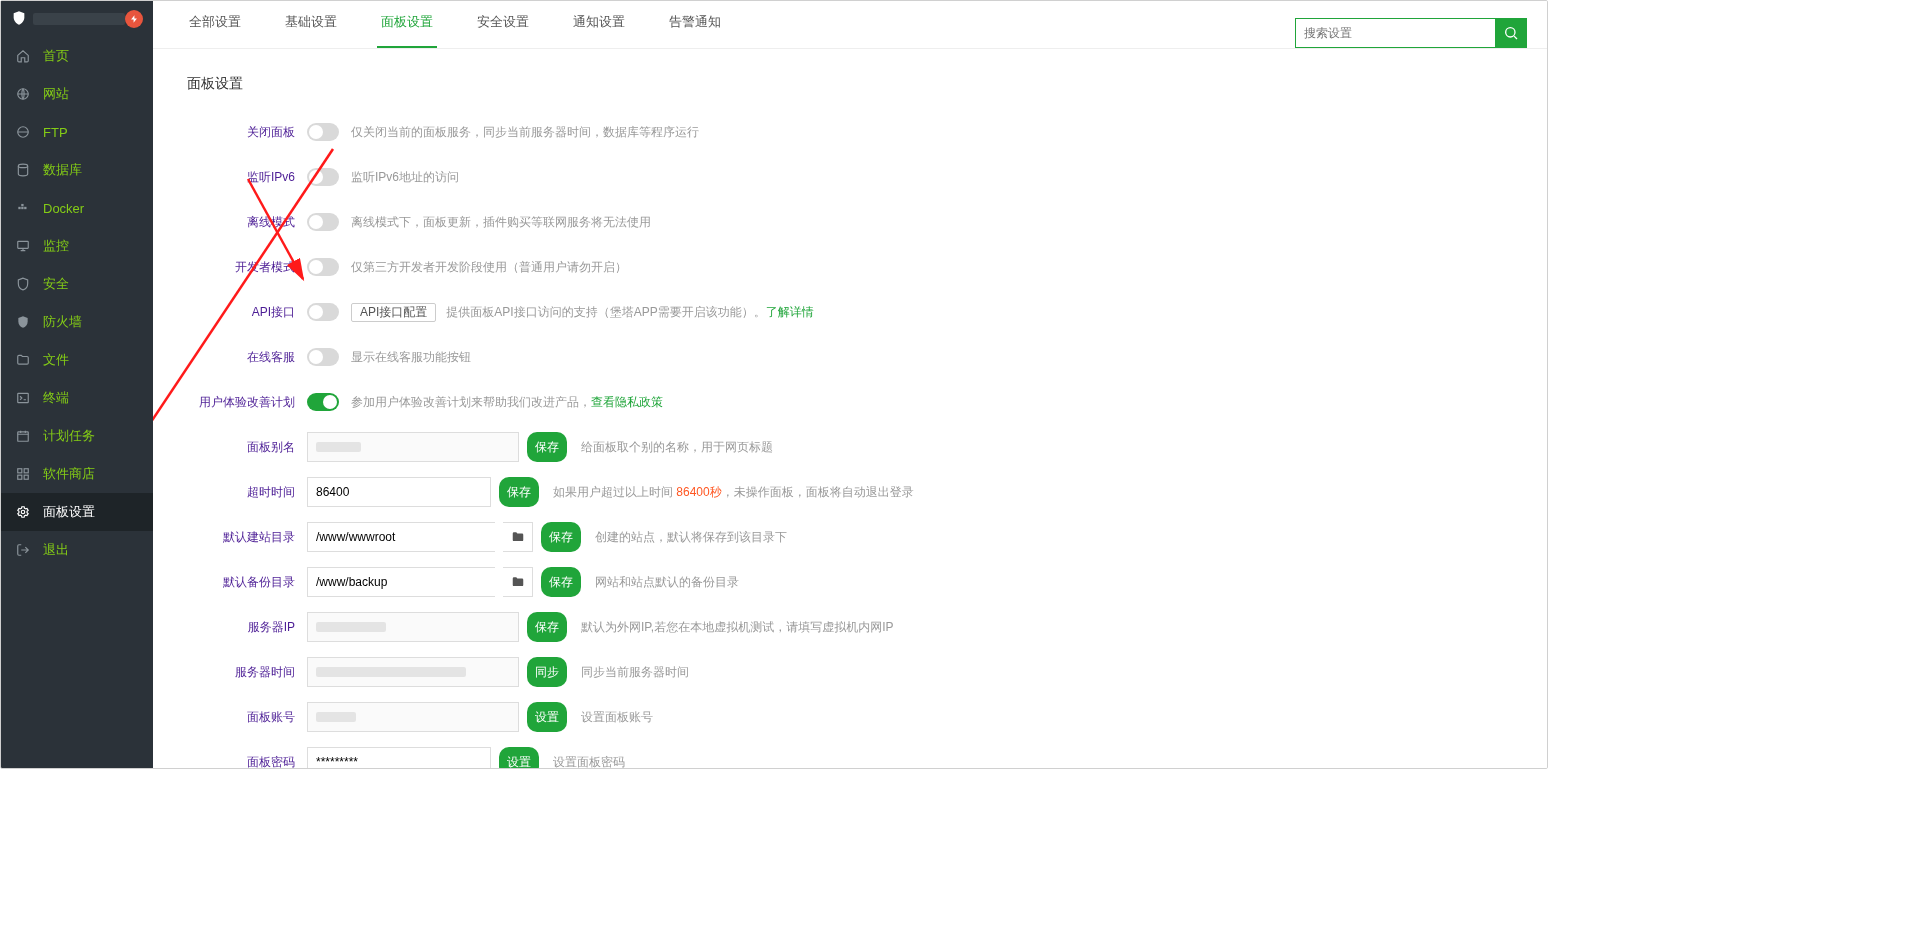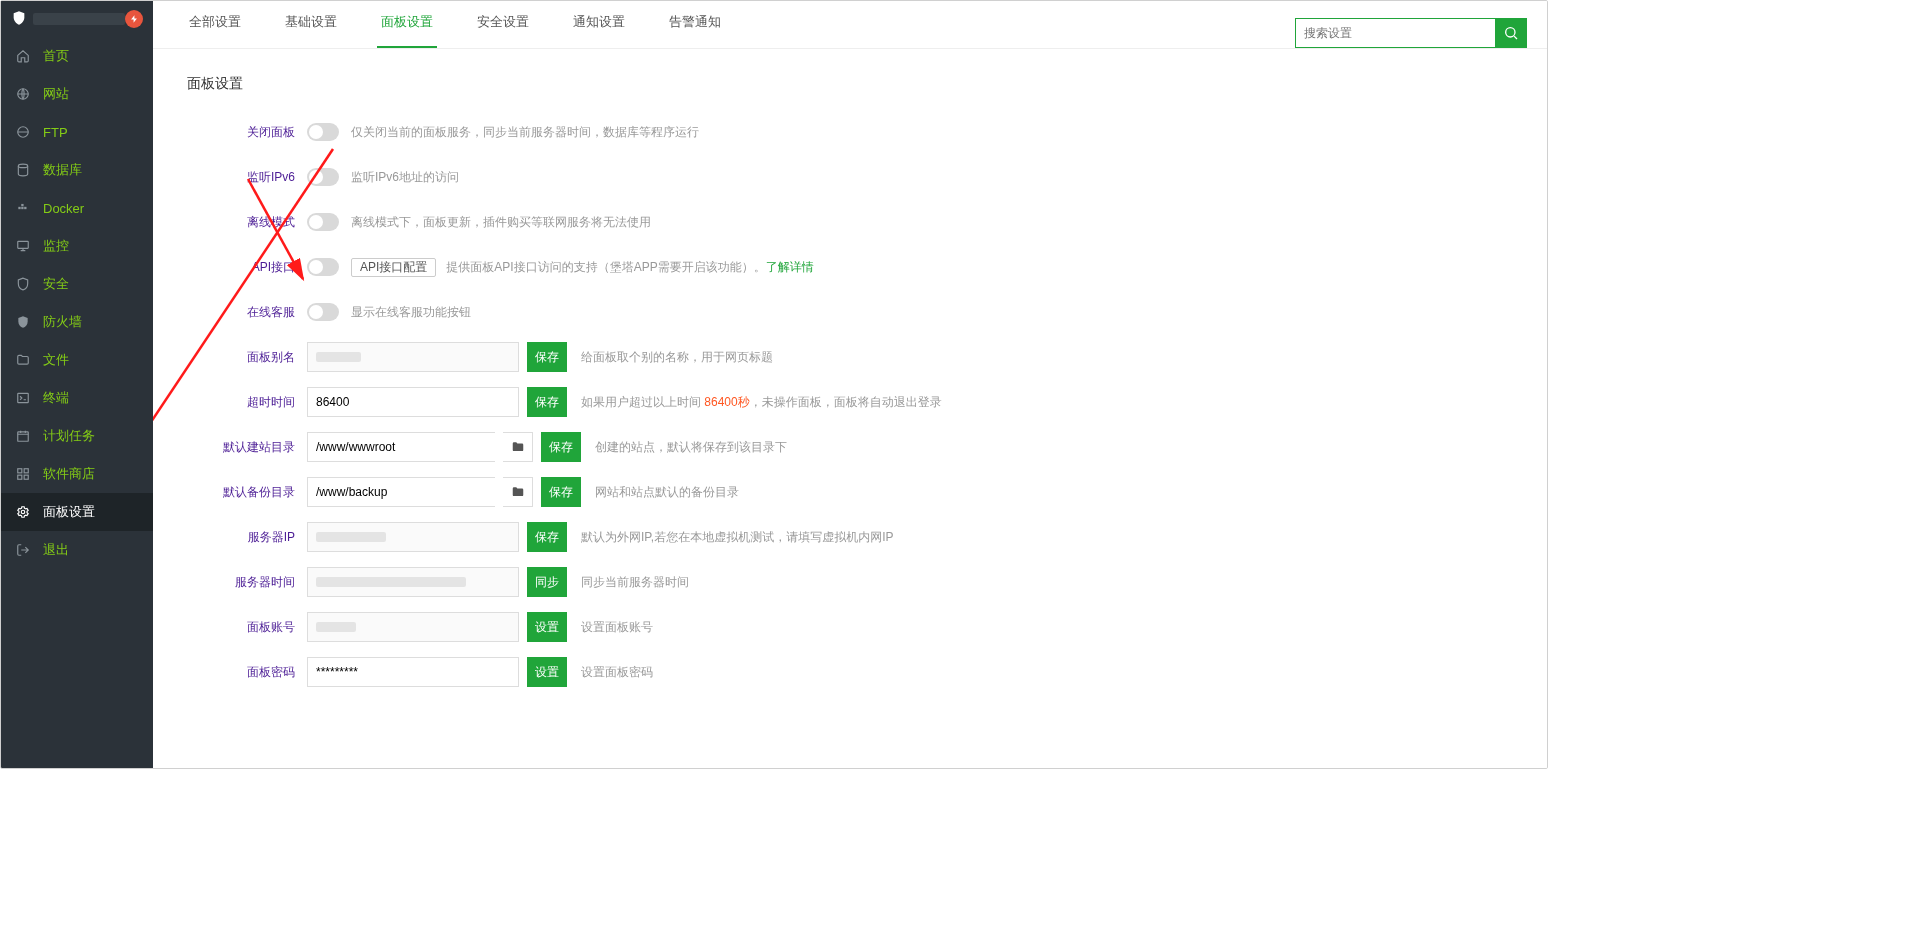--- a/index.html
+++ b/index.html
@@ -31,24 +31,24 @@
   .row{display:flex;align-items:center;min-height:30px;margin-bottom:15px}
   .row-label{width:120px;text-align:right;padding-right:12px;color:#4c1d95;font-size:12px;flex:none}
   .toggle{width:32px;height:18px;border-radius:9px;background:#d9d9d9;position:relative;cursor:pointer;flex:none;margin-right:12px}
   .toggle::after{content:"";position:absolute;width:14px;height:14px;border-radius:7px;background:#fff;top:2px;left:2px;transition:left .15s}
   .toggle.on{background:#20a53a}
   .toggle.on::after{left:16px}
   .desc{color:#999;font-size:12px}
   .desc .hl{color:#ff5722}
   .desc .link{color:#20a53a;cursor:pointer}
   .mini-btn{border:1px solid #ccc;background:#fff;height:19px;padding:0 8px;font-size:12px;color:#555;cursor:pointer;margin-right:10px;border-radius:2px}
-  .input{width:212px;height:30px;border:1px solid #ddd;padding:0 8px;font-size:12px;outline:none;margin-right:8px}
+  .input{width:184px;height:30px;border:1px solid #ddd;padding:0 8px;font-size:12px;outline:none;margin-right:8px}
   .input-folder{width:188px;border-right:none}
   .folder-btn{width:30px;height:30px;border:1px solid #ddd;border-left:none;background:#fff;display:flex;align-items:center;justify-content:center;cursor:pointer;margin-right:8px}
-  .act-btn{width:40px;height:30px;background:#20a53a;color:#fff;border:none;font-size:12px;cursor:pointer;margin-right:14px;border-radius:0}
+  .act-btn{width:40px;height:30px;background:#20a53a;color:#fff;border:none;font-size:12px;cursor:pointer;margin-right:14px;border-radius:10px}
   .input-wrap{display:flex;align-items:center}
   .muted-box{width:212px;height:30px;border:1px solid #ddd;background:#fafafa;margin-right:8px;display:flex;align-items:center;padding:0 8px}
   .muted-bar{height:10px;background:#e4e4e4;border-radius:2px}
   
   .arrow-svg{position:absolute;pointer-events:none}
 </style>
 </head>
 <body>
 
 <div class="app">
@@ -238,29 +238,39 @@
           <div class="row-label">监听IPv6</div>
           <div class="toggle"></div>
           <div class="desc">监听IPv6地址的访问</div>
         </div>
         <div class="row">
           <div class="row-label">离线模式</div>
           <div class="toggle"></div>
           <div class="desc">离线模式下，面板更新，插件购买等联网服务将无法使用</div>
         </div>
         <div class="row">
+          <div class="row-label">开发者模式</div>
+          <div class="toggle"></div>
+          <div class="desc">仅第三方开发者开发阶段使用（普通用户请勿开启）</div>
+        </div>
+        <div class="row">
           <div class="row-label">API接口</div>
           <div class="toggle"></div>
           <button class="mini-btn">API接口配置</button>
           <div class="desc"><span>提供面板API接口访问的支持（堡塔APP需要开启该功能）。</span><span class="link">了解详情</span></div>
         </div>
         <div class="row">
           <div class="row-label">在线客服</div>
           <div class="toggle"></div>
           <div class="desc">显示在线客服功能按钮</div>
+        </div>
+        <div class="row">
+          <div class="row-label">用户体验改善计划</div>
+          <div class="toggle on"></div>
+          <div class="desc"><span>参加用户体验改善计划来帮助我们改进产品，</span><span class="link">查看隐私政策</span></div>
         </div>
 
         <div class="row">
           <div class="row-label">面板别名</div>
           <div class="muted-box">
               <div class="muted-bar" style="width:45px"></div>
             </div>
           <button class="act-btn">保存</button>
           <div class="desc">给面板取个别的名称，用于网页标题</div>
         </div>

